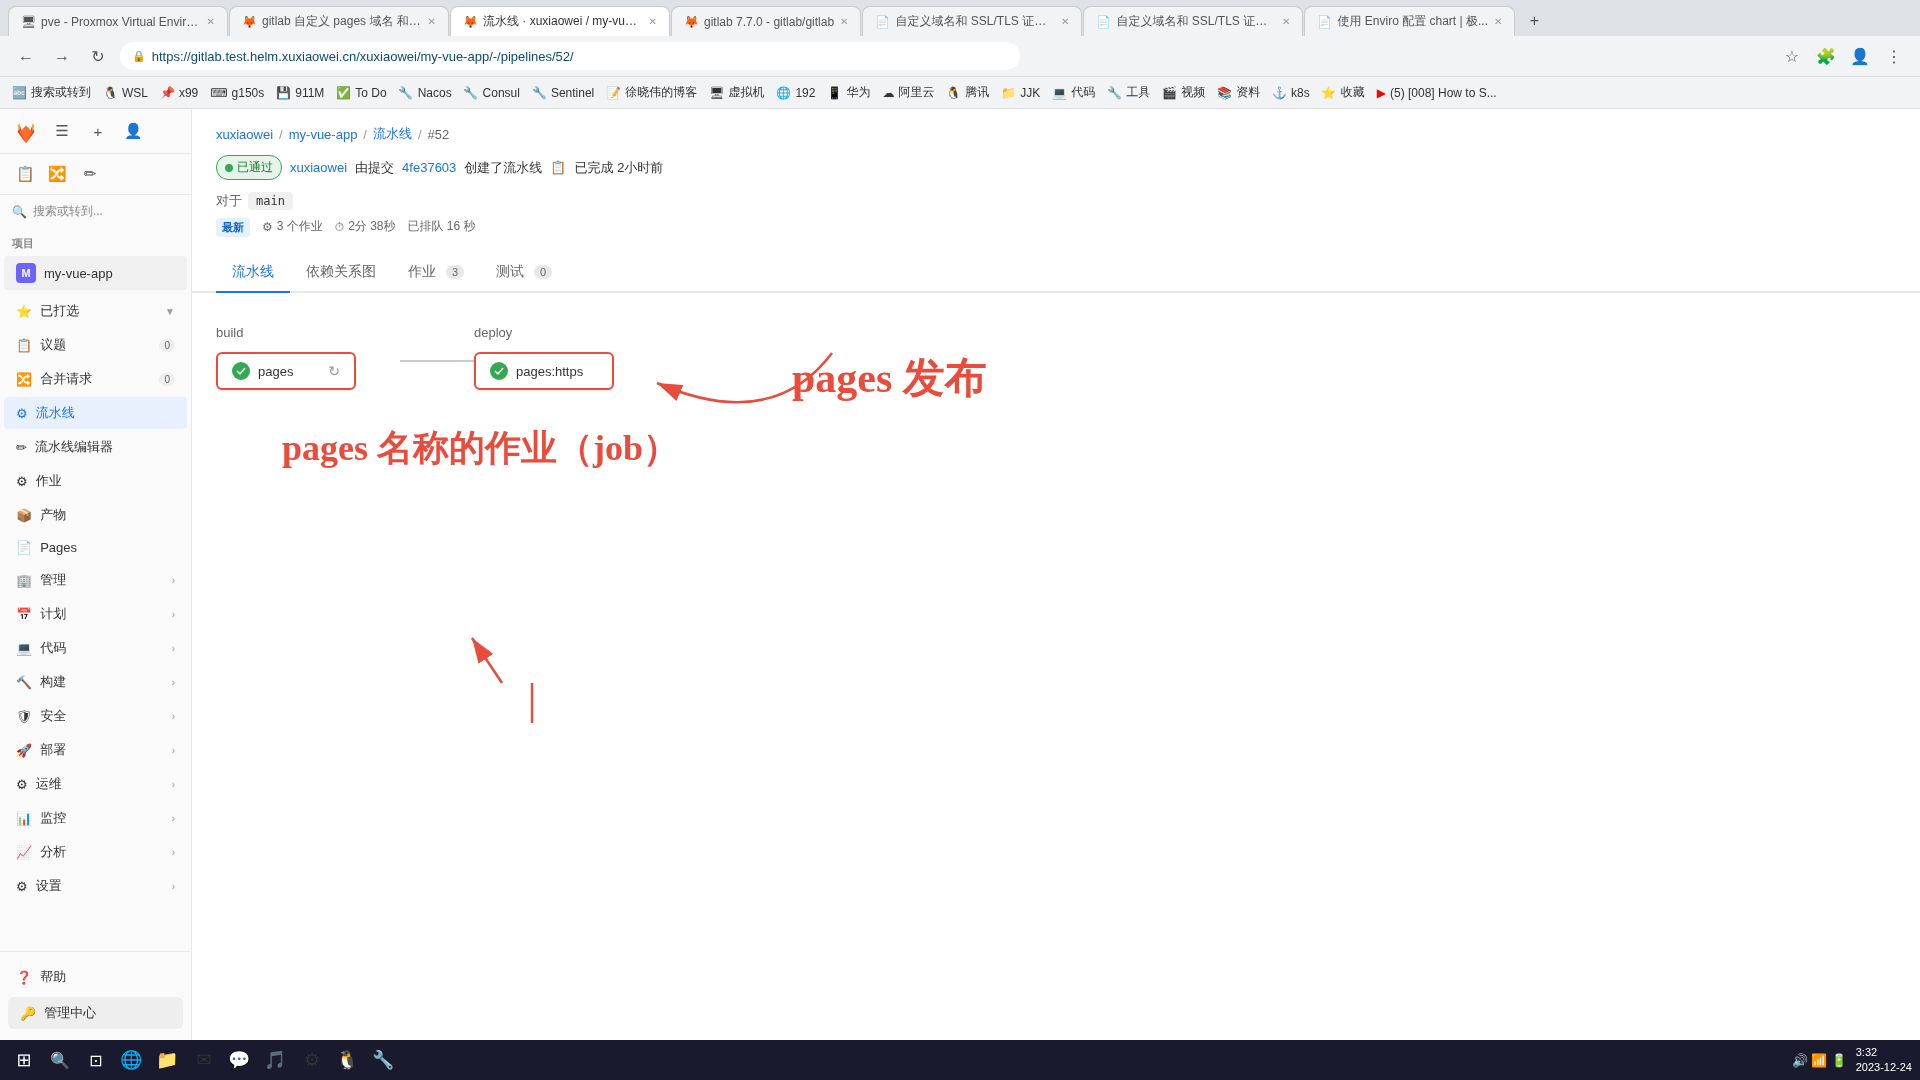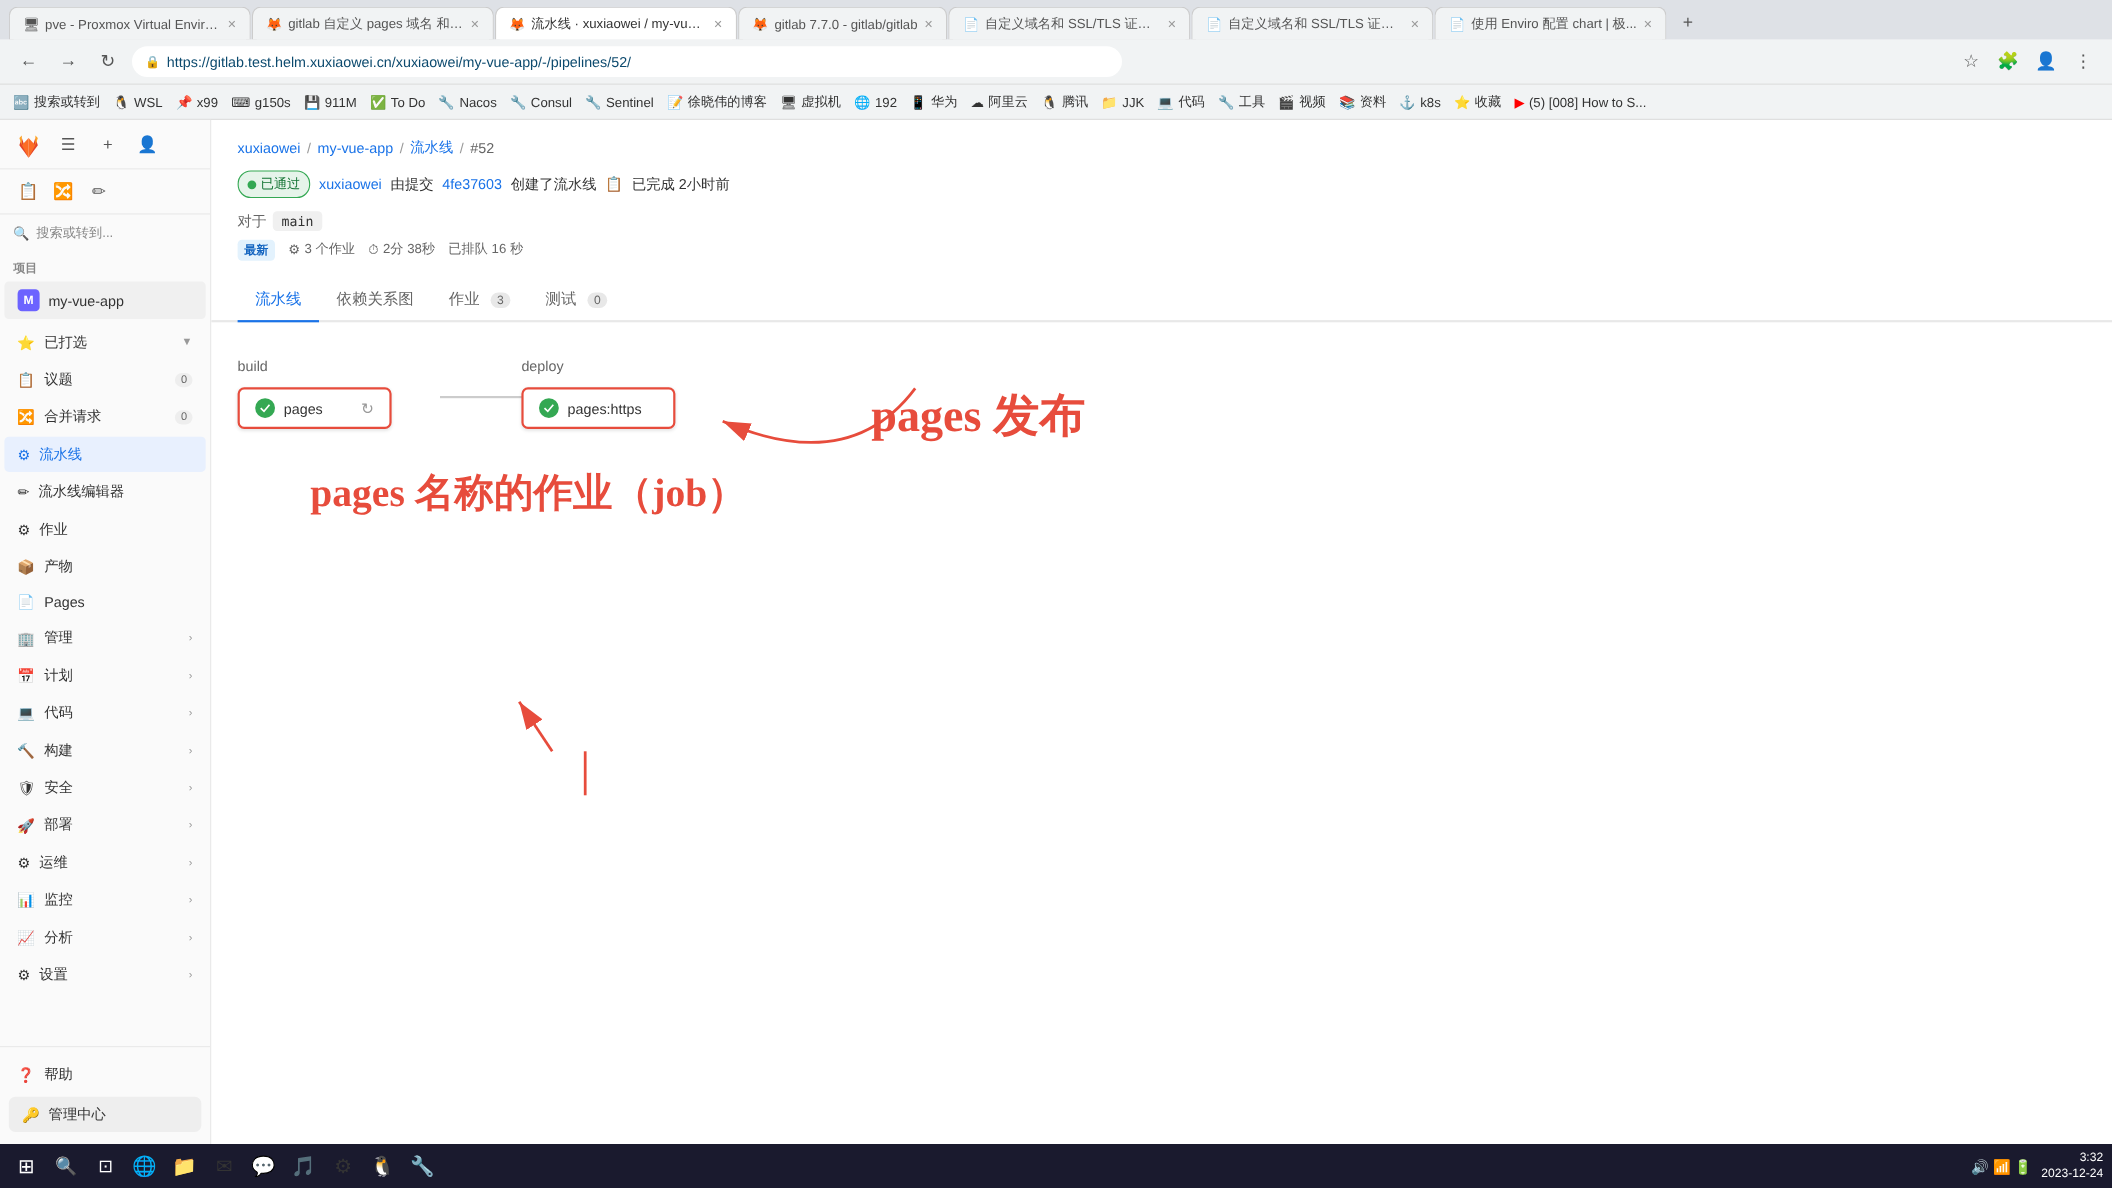--- a/index.html
+++ b/index.html
@@ -79,21 +79,21 @@
 
     
     .annotation { position: absolute; font-family: 'KaiTi', 'STKaiti', cursive; color: #e74c3c; font-weight: bold; pointer-events: none; }
 
     .delete-btn { position: absolute; top: 16px; right: 24px; background: none; border: 1px solid #e74c3c; color: #e74c3c; padding: 6px 16px; border-radius: 4px; cursor: pointer; font-size: 13px; }
 
     
     .taskbar { height: 40px; background: #1a1a2e; display: flex; align-items: center; padding: 0 8px; gap: 4px; position: fixed; bottom: 0; left: 0; right: 0; }
     .taskbar-icon { width: 32px; height: 32px; display: flex; align-items: center; justify-content: center; cursor: pointer; border-radius: 4px; }
     .taskbar-right { margin-left: auto; display: flex; align-items: center; gap: 8px; color: #fff; font-size: 12px; }
-    .taskbar-clock { text-align: right; color: #fff; font-size: 11px; line-height: 1.4; }
+    .taskbar-clock { text-align: left; color: #fff; font-size: 11px; line-height: 1.4; }
   </style>
 </head>
 <body>
 
 <div class="browser-chrome">
 
   <div class="tab-bar">
     <div class="tab">
       <span class="tab-favicon">🖥</span>
       <span class="tab-label">pve - Proxmox Virtual Enviro...</span>

